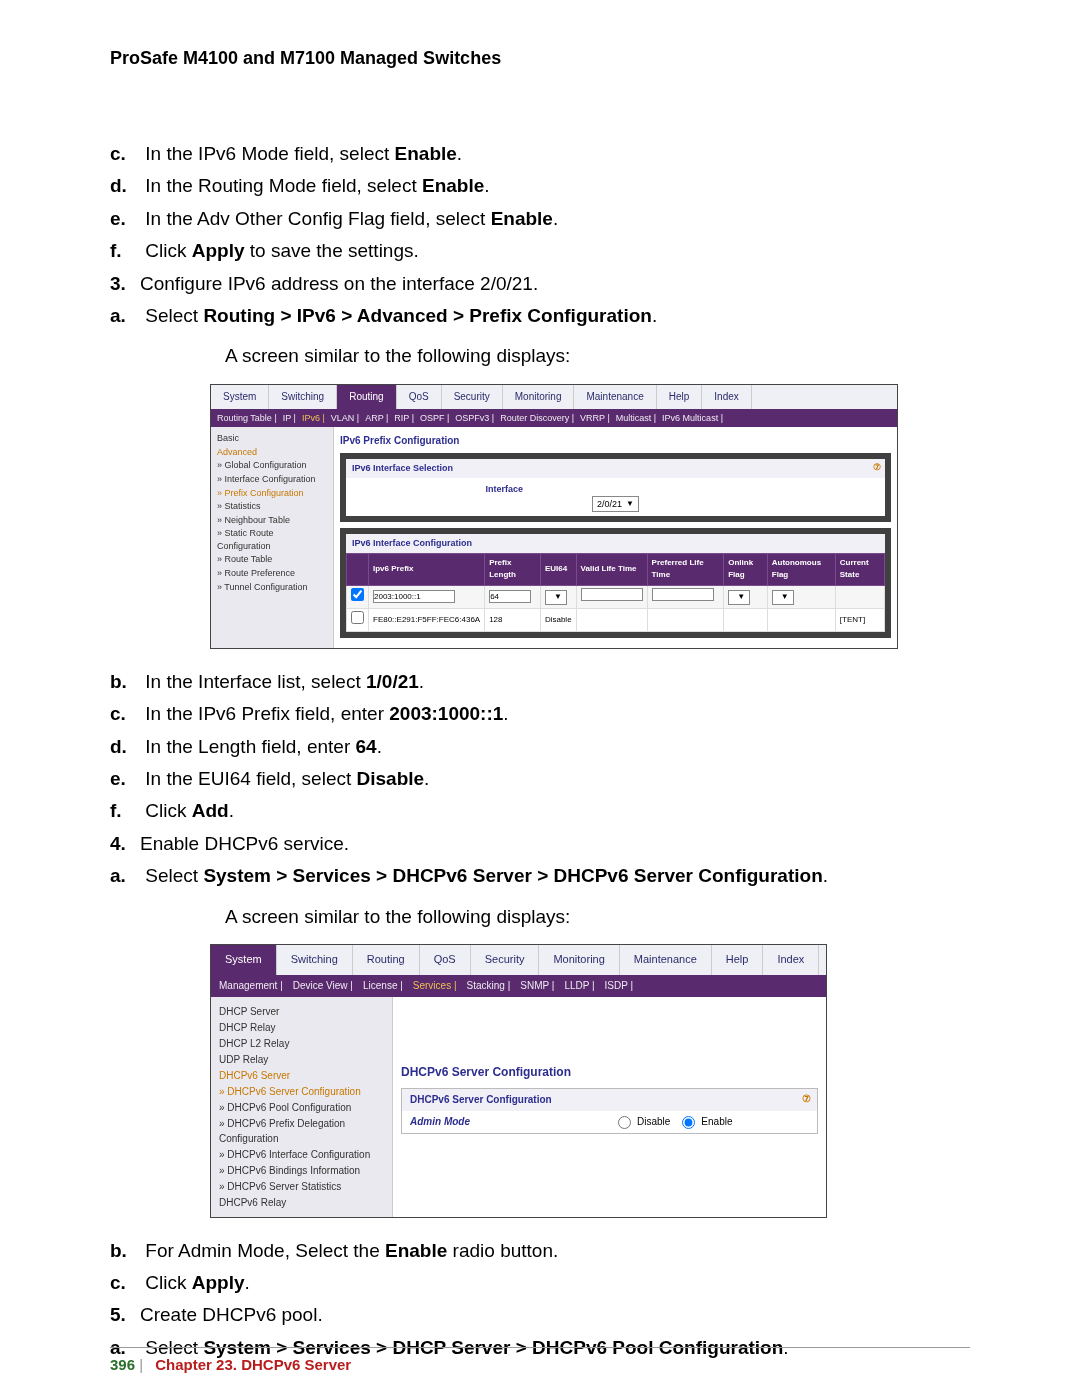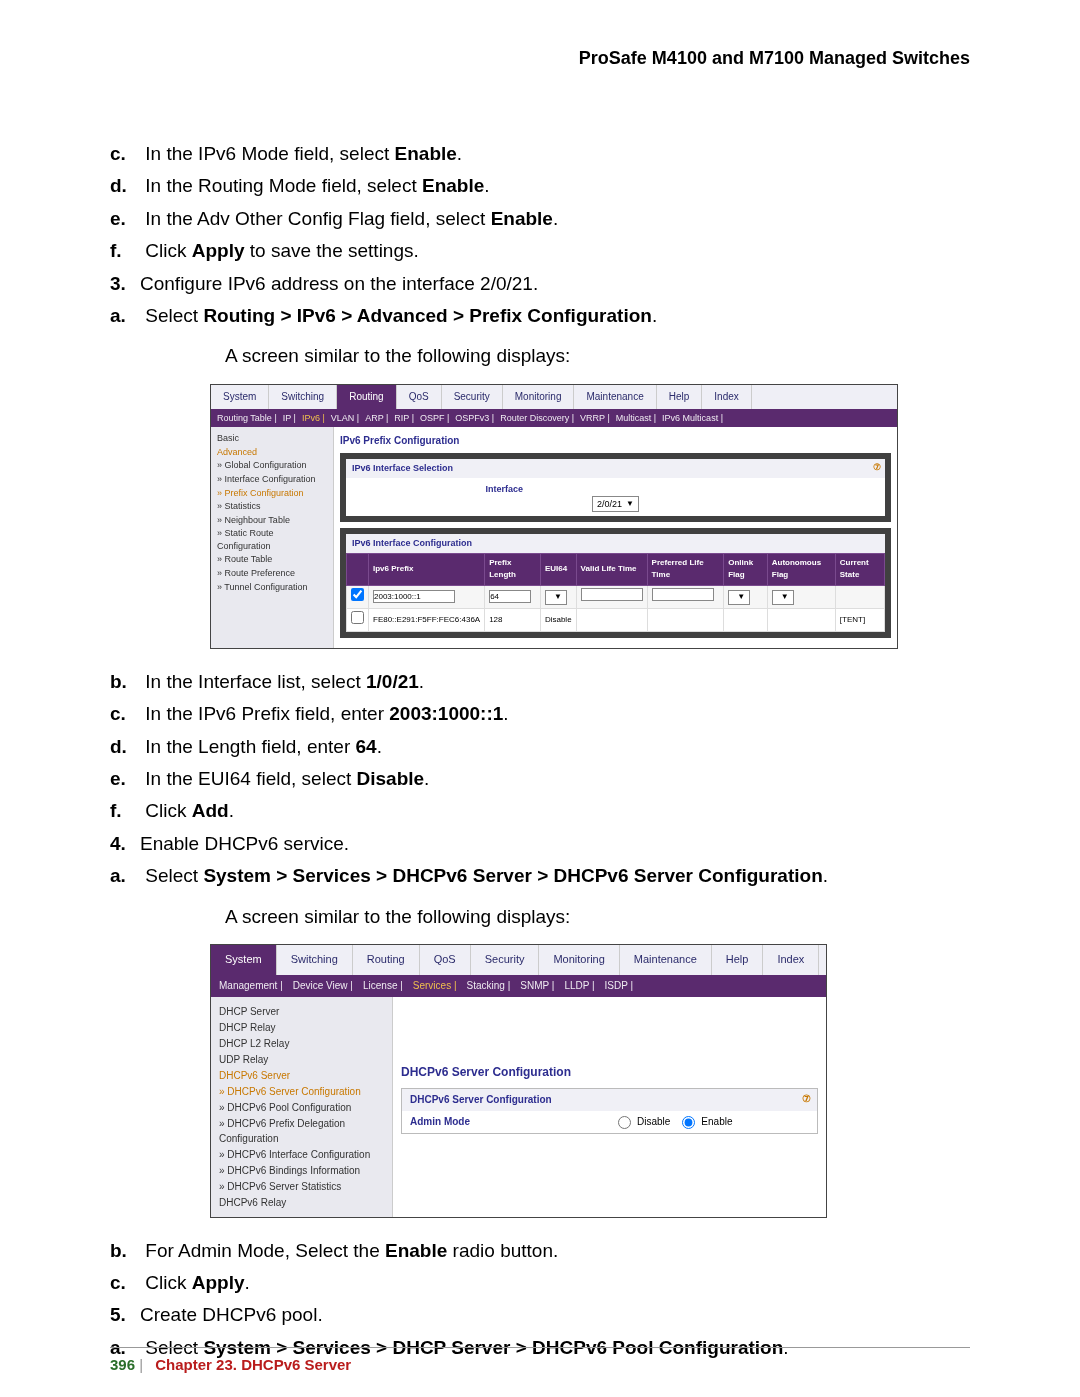--- a/index.html
+++ b/index.html
@@ -11,21 +11,21 @@
   }
   .page {
     width: 1080px;
     min-height: 1397px;
     margin: 0 auto;
     position: relative;
     box-sizing: border-box;
     padding: 48px 110px 60px 110px;
   }
   .hdr {
-    text-align: right;
+    text-align: left;
     font-weight: bold;
     font-size: 18px;
     margin-bottom: 70px;
   }
   .instr {
     font-size: 19px;
     line-height: 1.6;
   }
   .lvl1 { margin-left: 30px; }
   .lvl2 { margin-left: 85px; }
@@ -178,21 +178,21 @@
   .s2-boxhdr {
     background: #f0f0f6;
     padding: 3px 8px;
     font-weight: bold;
     color: #2d2d8f;
     font-size: 10px;
     position: relative;
   }
   .s2-boxhdr .help { position:absolute; right:6px; top:2px; color:#c87800; font-weight:bold;}
   .s2-row { display:flex; padding: 3px 8px; align-items:center; }
-  .s2-row .lbl { width: 200px; font-weight:bold; color:#2d2d8f;}
+  .s2-row .lbl { width: 200px; font-weight:bold; color:#2d2d8f;font-style:italic;}
   .s2-radio { display:flex; gap:4px; align-items:center; font-size:10px; color:#000;}
   .s2-radio input { margin:0 2px 0 8px;}
 
   
   .ftr {
     position: absolute;
     bottom: 52px;
     left: 110px;
     right: 110px;
     border-top: 1px solid #999;

